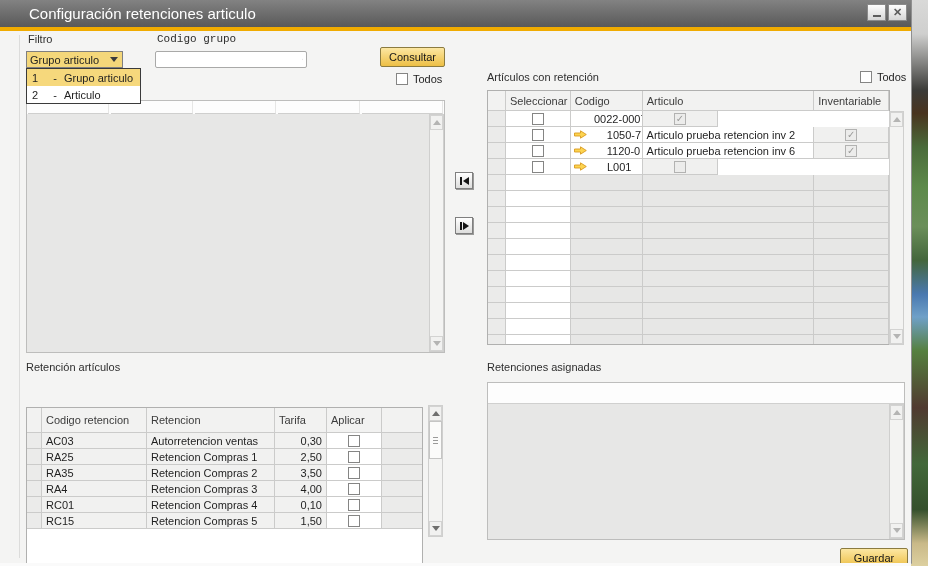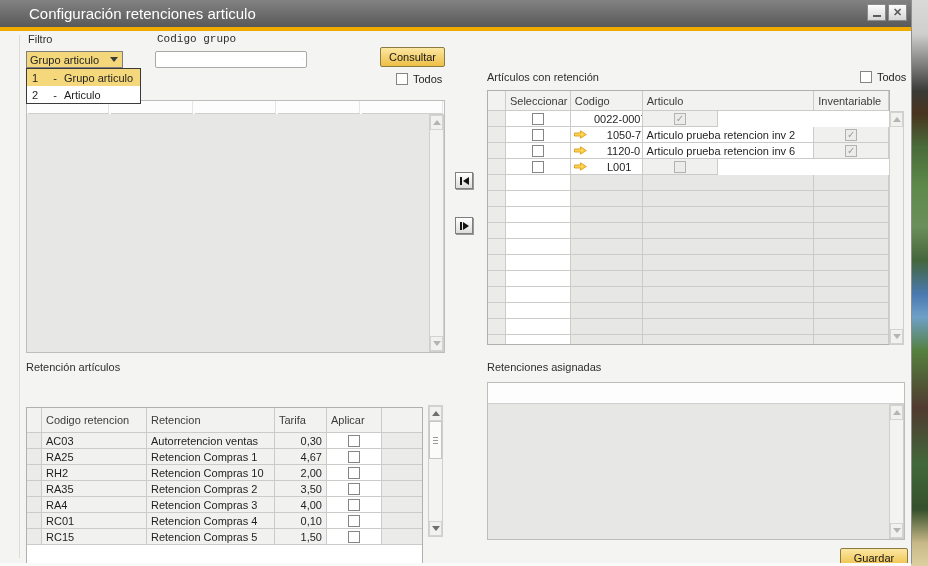--- a/index.html
+++ b/index.html
@@ -389,31 +389,21 @@
             <div class="cell rocell lt-c3">0,30</div>
             <div class="cell whitecell center lt-c4">
               <div class="cb"></div>
             </div>
             <div class="lt-c5"></div>
           </div>
           <div class="trow">
             <div class="cell graycell lt-c0"></div>
             <div class="cell rocell padl lt-c1">RA25</div>
             <div class="cell rocell padl lt-c2">Retencion Compras 1</div>
-            <div class="cell rocell lt-c3">4,67</div>
-            <div class="cell whitecell center lt-c4">
-              <div class="cb"></div>
-            </div>
-            <div class="lt-c5"></div>
-          </div>
-          <div class="trow">
-            <div class="cell graycell lt-c0"></div>
-            <div class="cell rocell padl lt-c1">RH2</div>
-            <div class="cell rocell padl lt-c2">Retencion Compras 10</div>
-            <div class="cell rocell lt-c3">2,00</div>
+            <div class="cell rocell lt-c3">2,50</div>
             <div class="cell whitecell center lt-c4">
               <div class="cb"></div>
             </div>
             <div class="lt-c5"></div>
           </div>
           <div class="trow">
             <div class="cell graycell lt-c0"></div>
             <div class="cell rocell padl lt-c1">RA35</div>
             <div class="cell rocell padl lt-c2">Retencion Compras 2</div>
             <div class="cell rocell lt-c3">3,50</div>

